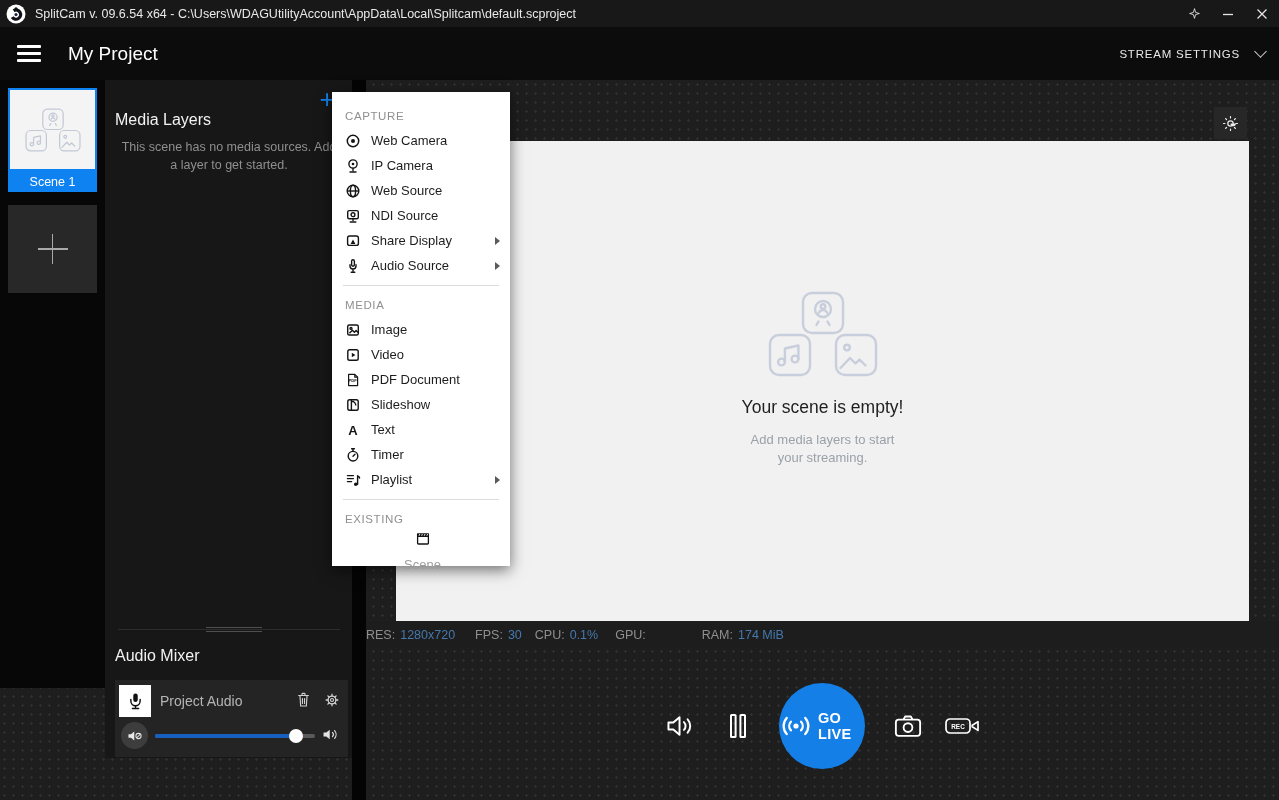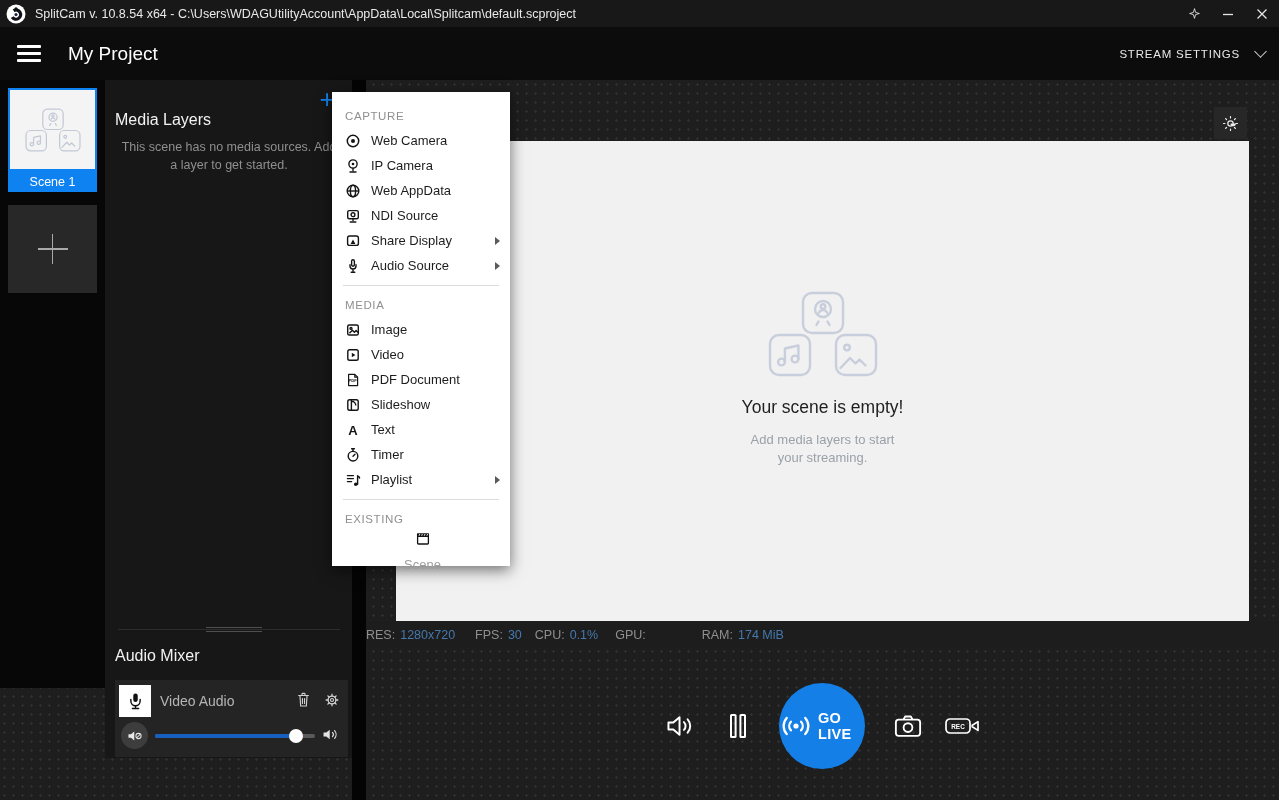--- a/index.html
+++ b/index.html
@@ -136,21 +136,21 @@
   </defs>
 </svg>
 
 <div class="abs titlebar">
   <svg class="logo" viewBox="0 0 20 20">
     <circle cx="10" cy="10" r="9.5" fill="#ffffff"></circle>
     <circle cx="10" cy="10.6" r="4.6" fill="none" stroke="#101018" stroke-width="3.2" stroke-dasharray="21 8" transform="rotate(-122 10 10.6)"></circle>
     <circle cx="10" cy="5" r="1.7" fill="#101018"></circle>
     <circle cx="10" cy="10.6" r="1.6" fill="#1c2a4a"></circle>
   </svg>
-  <span class="titlebar-text">SplitCam v. 10.8.54 x64 - C:\Users\WDAGUtilityAccount\AppData\Local\Splitcam\default.scproject</span>
+  <span class="titlebar-text">SplitCam v. 09.6.54 x64 - C:\Users\WDAGUtilityAccount\AppData\Local\Splitcam\default.scproject</span>
   <div class="win-btns">
     <div class="win-btn">
       <svg width="13" height="13" viewBox="0 0 24 24" fill="none" stroke="currentColor" stroke-width="1.6" stroke-linejoin="round">
         <path d="M12 3 L14 10 L21 12 L14 14 L12 21 L10 14 L3 12 L10 10 Z"></path>
       </svg>
     </div>
     <div class="win-btn">
       <svg width="12" height="12" viewBox="0 0 12 12">
           <path d="M1 6.5 H11" stroke="currentColor" stroke-width="1.3"></path>
         </svg>
@@ -206,21 +206,21 @@
 
   <div class="mixer-title">Audio Mixer</div>
 
   <div class="mixer-card">
     <div class="mic-box">
       <svg width="17" height="19" viewBox="0 0 22 24">
         <rect x="8.1" y="1.5" width="5.8" height="11" rx="2.9" fill="currentColor"></rect>
         <path d="M5 9.5 v2 a6 6 0 0 0 12 0 v-2 M11 17.5 V21 M7 21 h8" fill="none" stroke="currentColor" stroke-width="1.9" stroke-linecap="round"></path>
       </svg>
     </div>
-    <div class="channel-name">Video Audio</div>
+    <div class="channel-name">Project Audio</div>
     <div class="trash-btn">
       <svg width="17" height="18" viewBox="0 0 22 24" fill="none" stroke="currentColor" stroke-width="1.5" stroke-linecap="round">
         <path d="M4.5 6 h13 M9 6 V4.2 a1 1 0 0 1 1-1 h2 a1 1 0 0 1 1 1 V6"></path>
         <path d="M6.3 6.5 l.9 13.5 h7.6 l.9-13.5 M9.6 10 v6.5 M12.4 10 v6.5"></path>
       </svg>
     </div>
     <div class="gear-btn">
       <svg width="18" height="18" viewBox="0 0 24 24" fill="none" stroke="currentColor" stroke-width="1.7" stroke-linecap="round">
         <circle cx="12" cy="12" r="5.2"></circle>
         <circle cx="12" cy="12" r="2" stroke-width="1.5"></circle>
@@ -356,21 +356,21 @@
   </div>
 
   <div class="menu-item">
     <span class="mi">
       <svg width="16" height="16" viewBox="0 0 16 16" fill="none" stroke="currentColor" stroke-width="1.4">
           <circle cx="8" cy="8" r="5.8"></circle>
           <ellipse cx="8" cy="8" rx="2.6" ry="5.8"></ellipse>
           <path d="M2.2 8 h11.6"></path>
         </svg>
     </span>
-    <span>Web AppData</span>
+    <span>Web Source</span>
   </div>
 
   <div class="menu-item">
     <span class="mi">
       <svg width="16" height="16" viewBox="0 0 16 16" fill="none" stroke="currentColor" stroke-width="1.4" stroke-linecap="round">
           <rect x="2.7" y="2.6" width="10.6" height="8.2" rx="1.5"></rect>
           <circle cx="8" cy="6.7" r="1.9"></circle>
           <path d="M8 10.8 V12.4 M5.2 14 h5.6"></path>
         </svg>
     </span>

